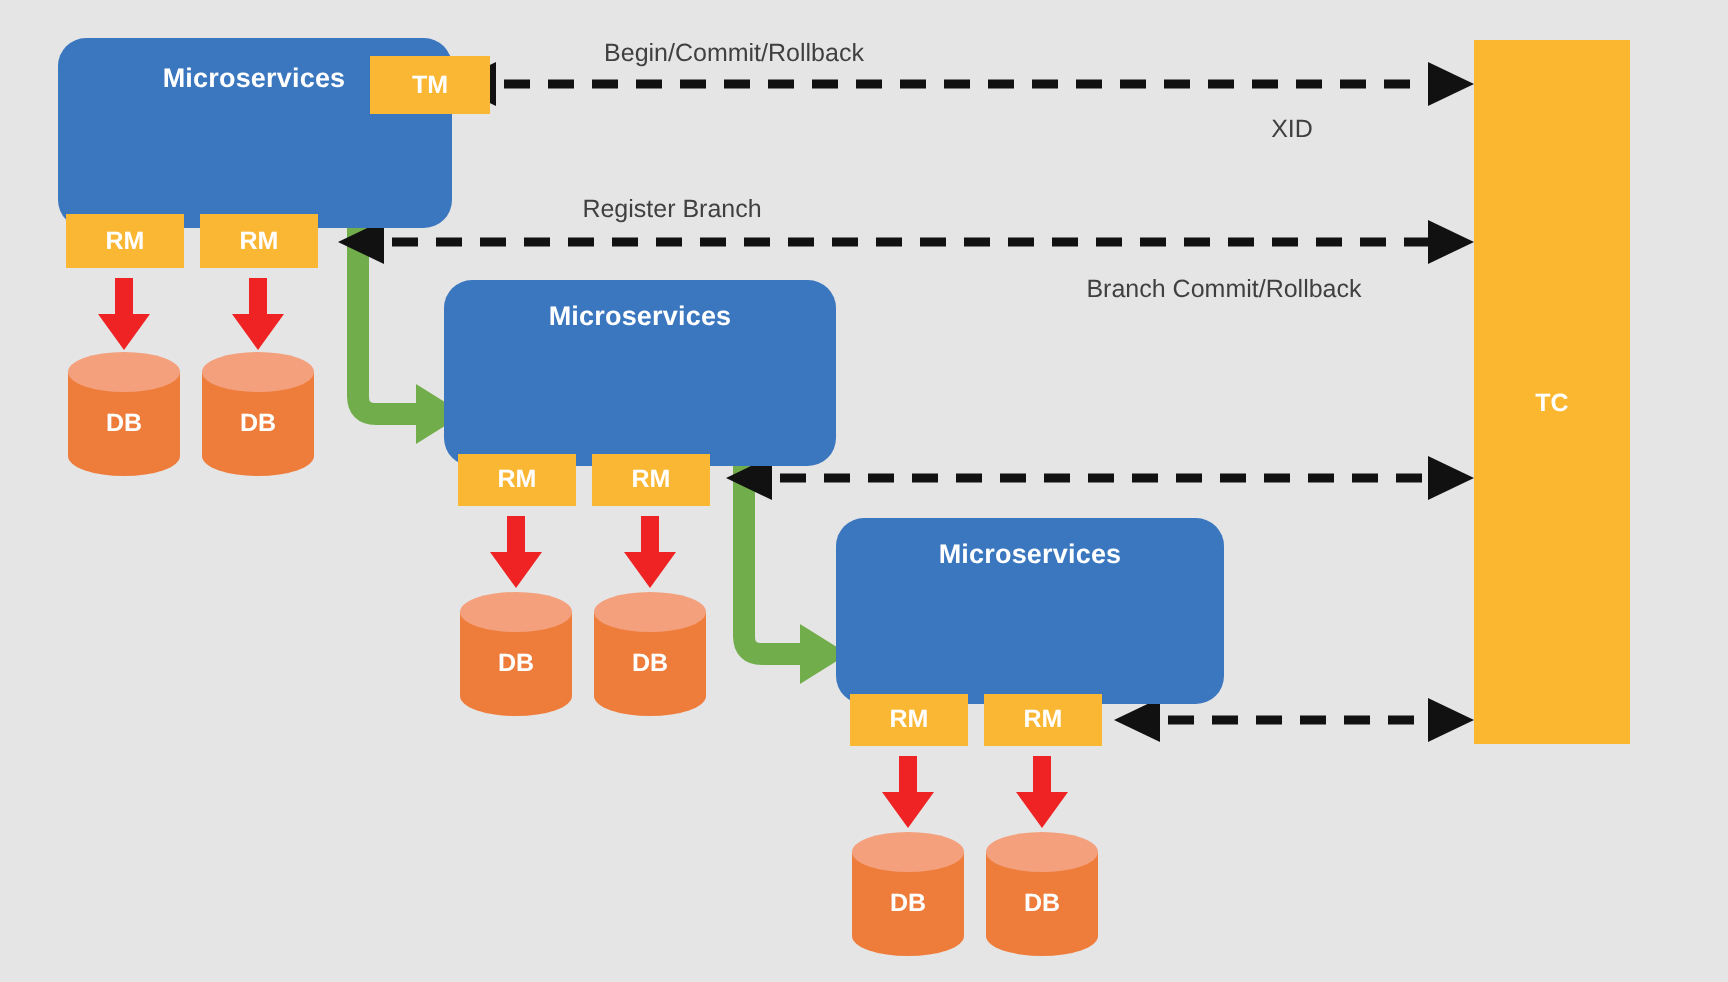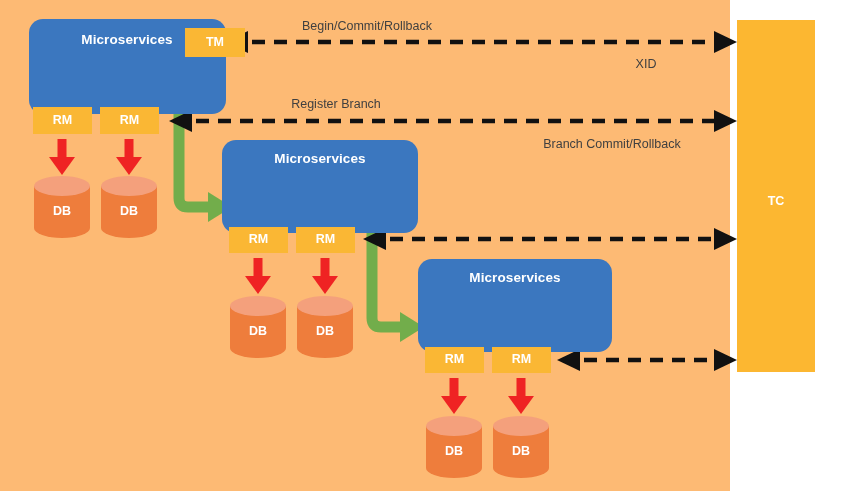--- a/index.html
+++ b/index.html
@@ -8,23 +8,23 @@
     background: #ffffff;
   }
   body {
     width: 864px;
     height: 491px;
     font-family: "Liberation Sans", sans-serif;
     overflow: hidden;
   }
   #diagram-root {
     position: relative;
-    width: 730px;
+    width: 864px;
     height: 491px;
-    background: #fdba74;
+    background: #e5e5e5;
   }
   svg#arch-svg {
     display: block;
     width: 864px;
     height: 491px;
   }
   .node-label {
     font-family: "Liberation Sans", sans-serif;
     font-weight: bold;
     fill: #ffffff;

